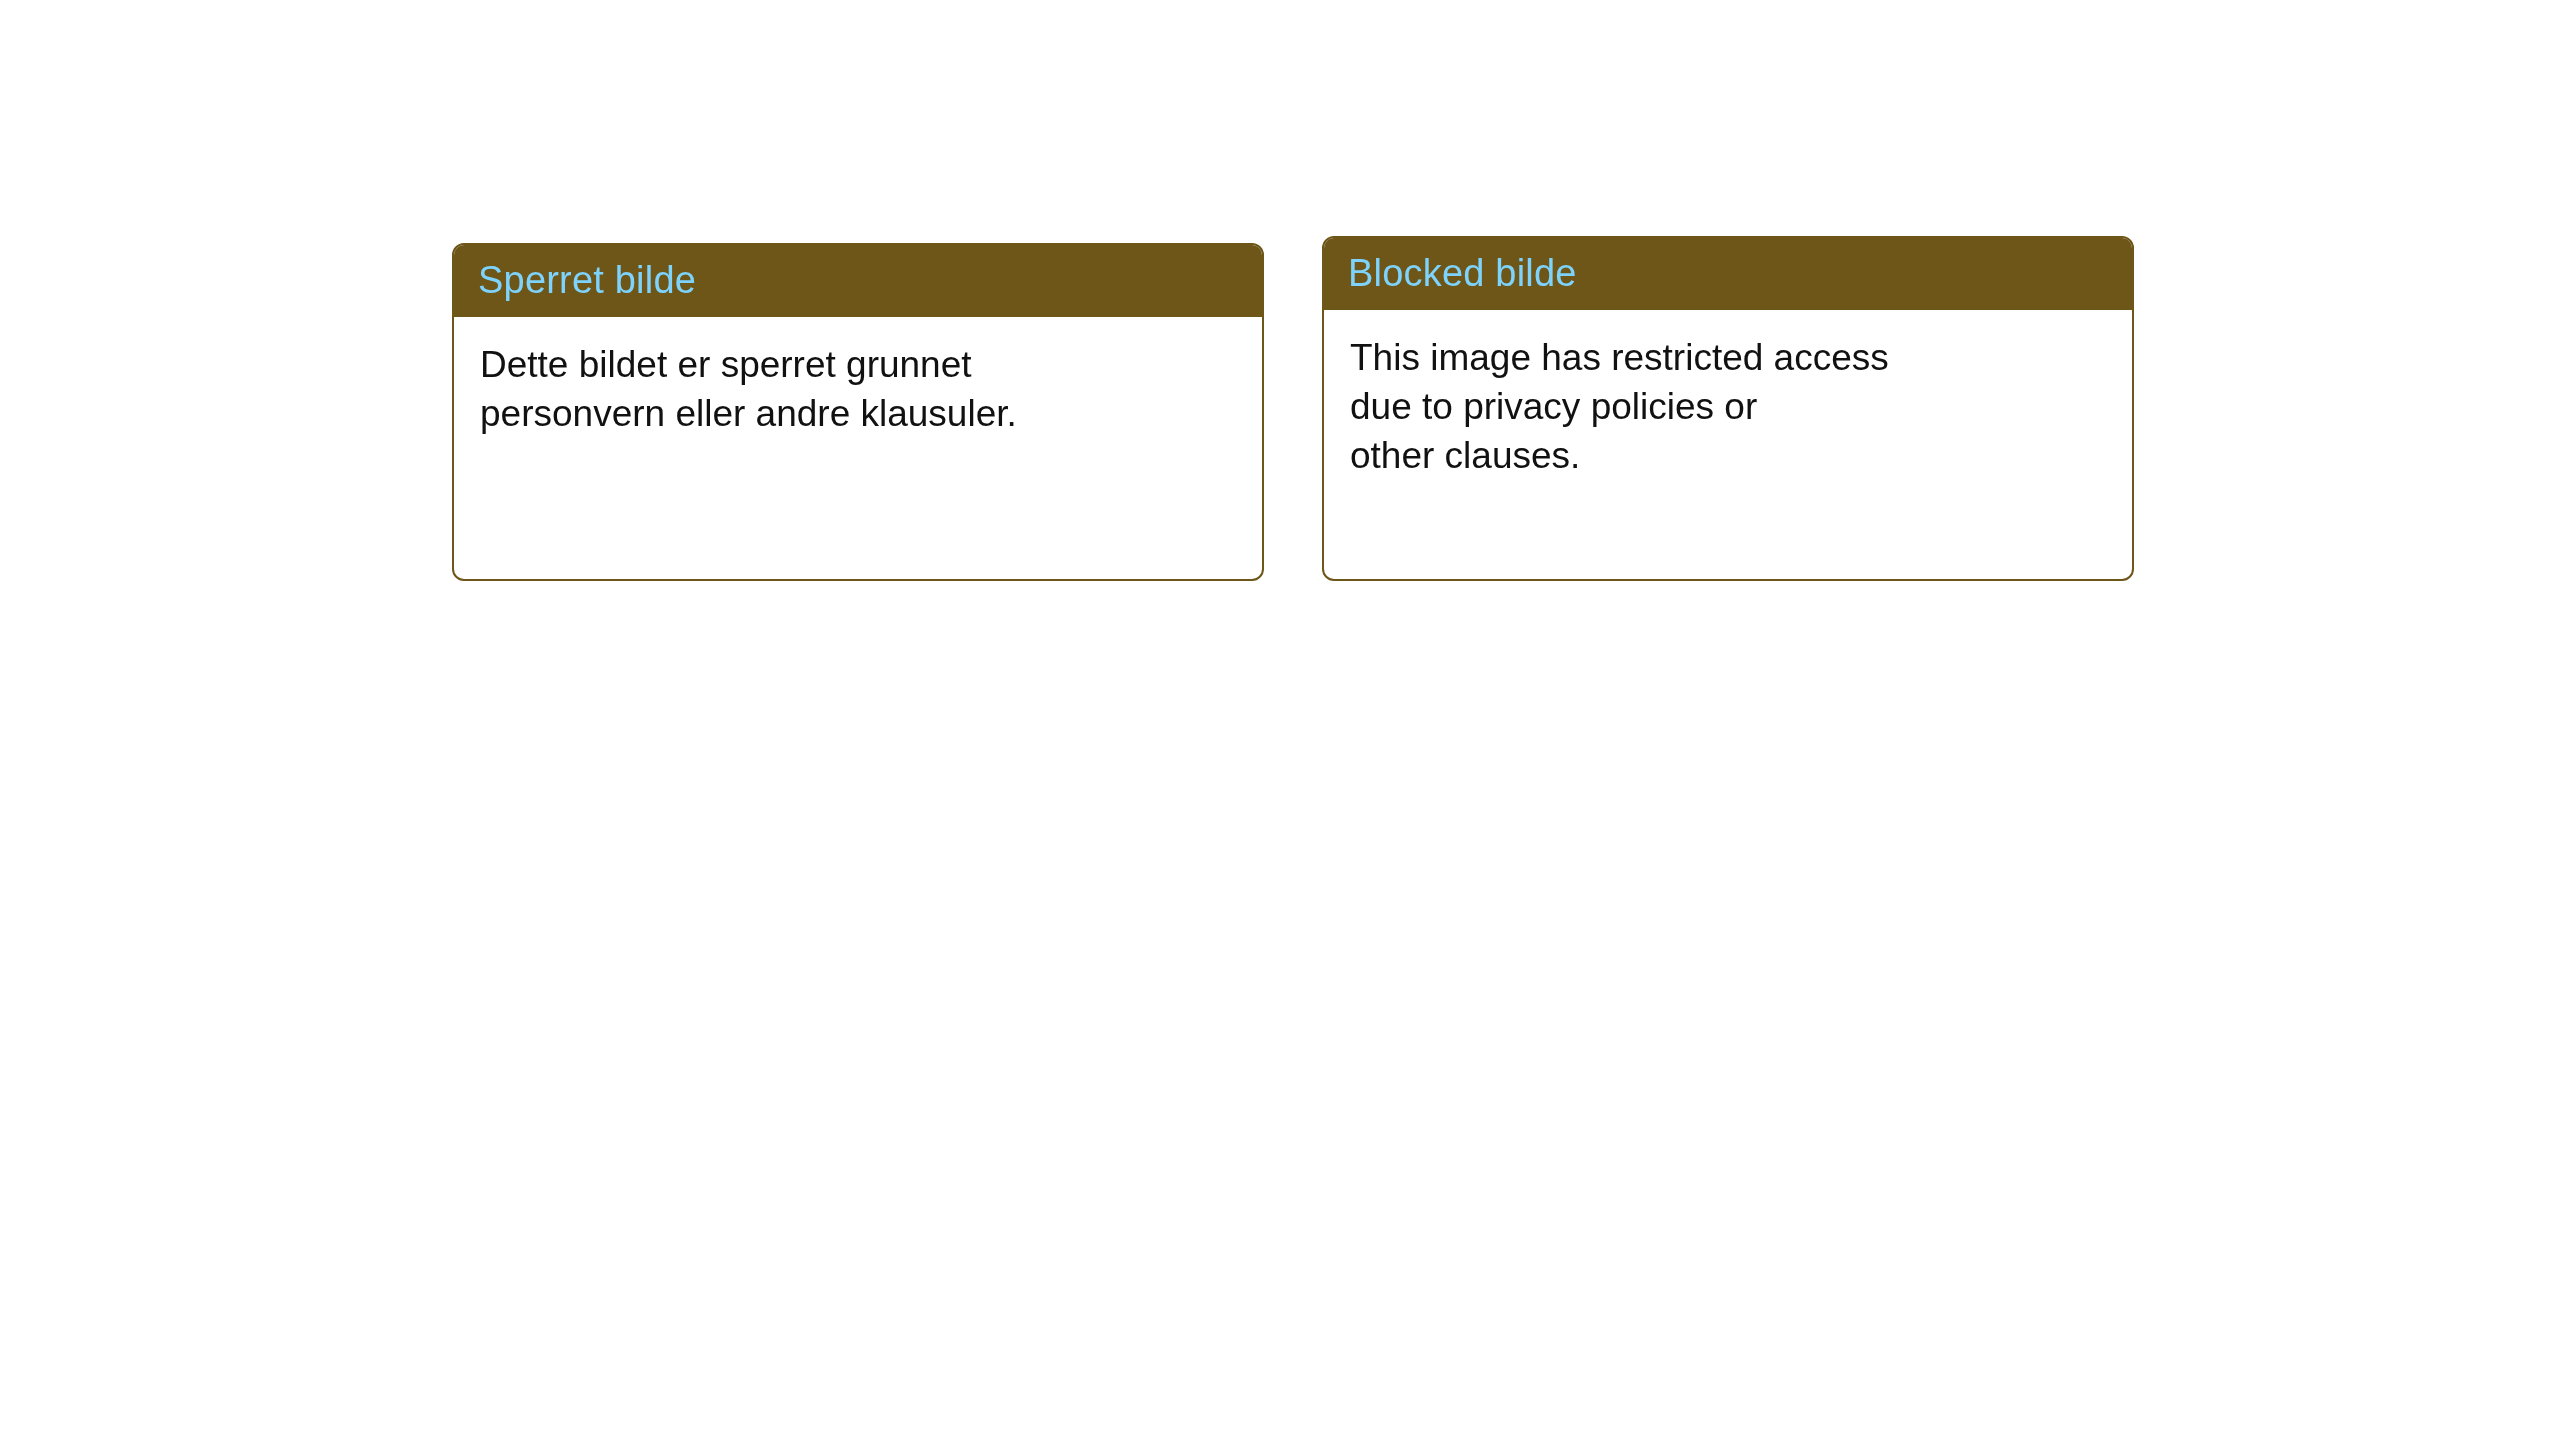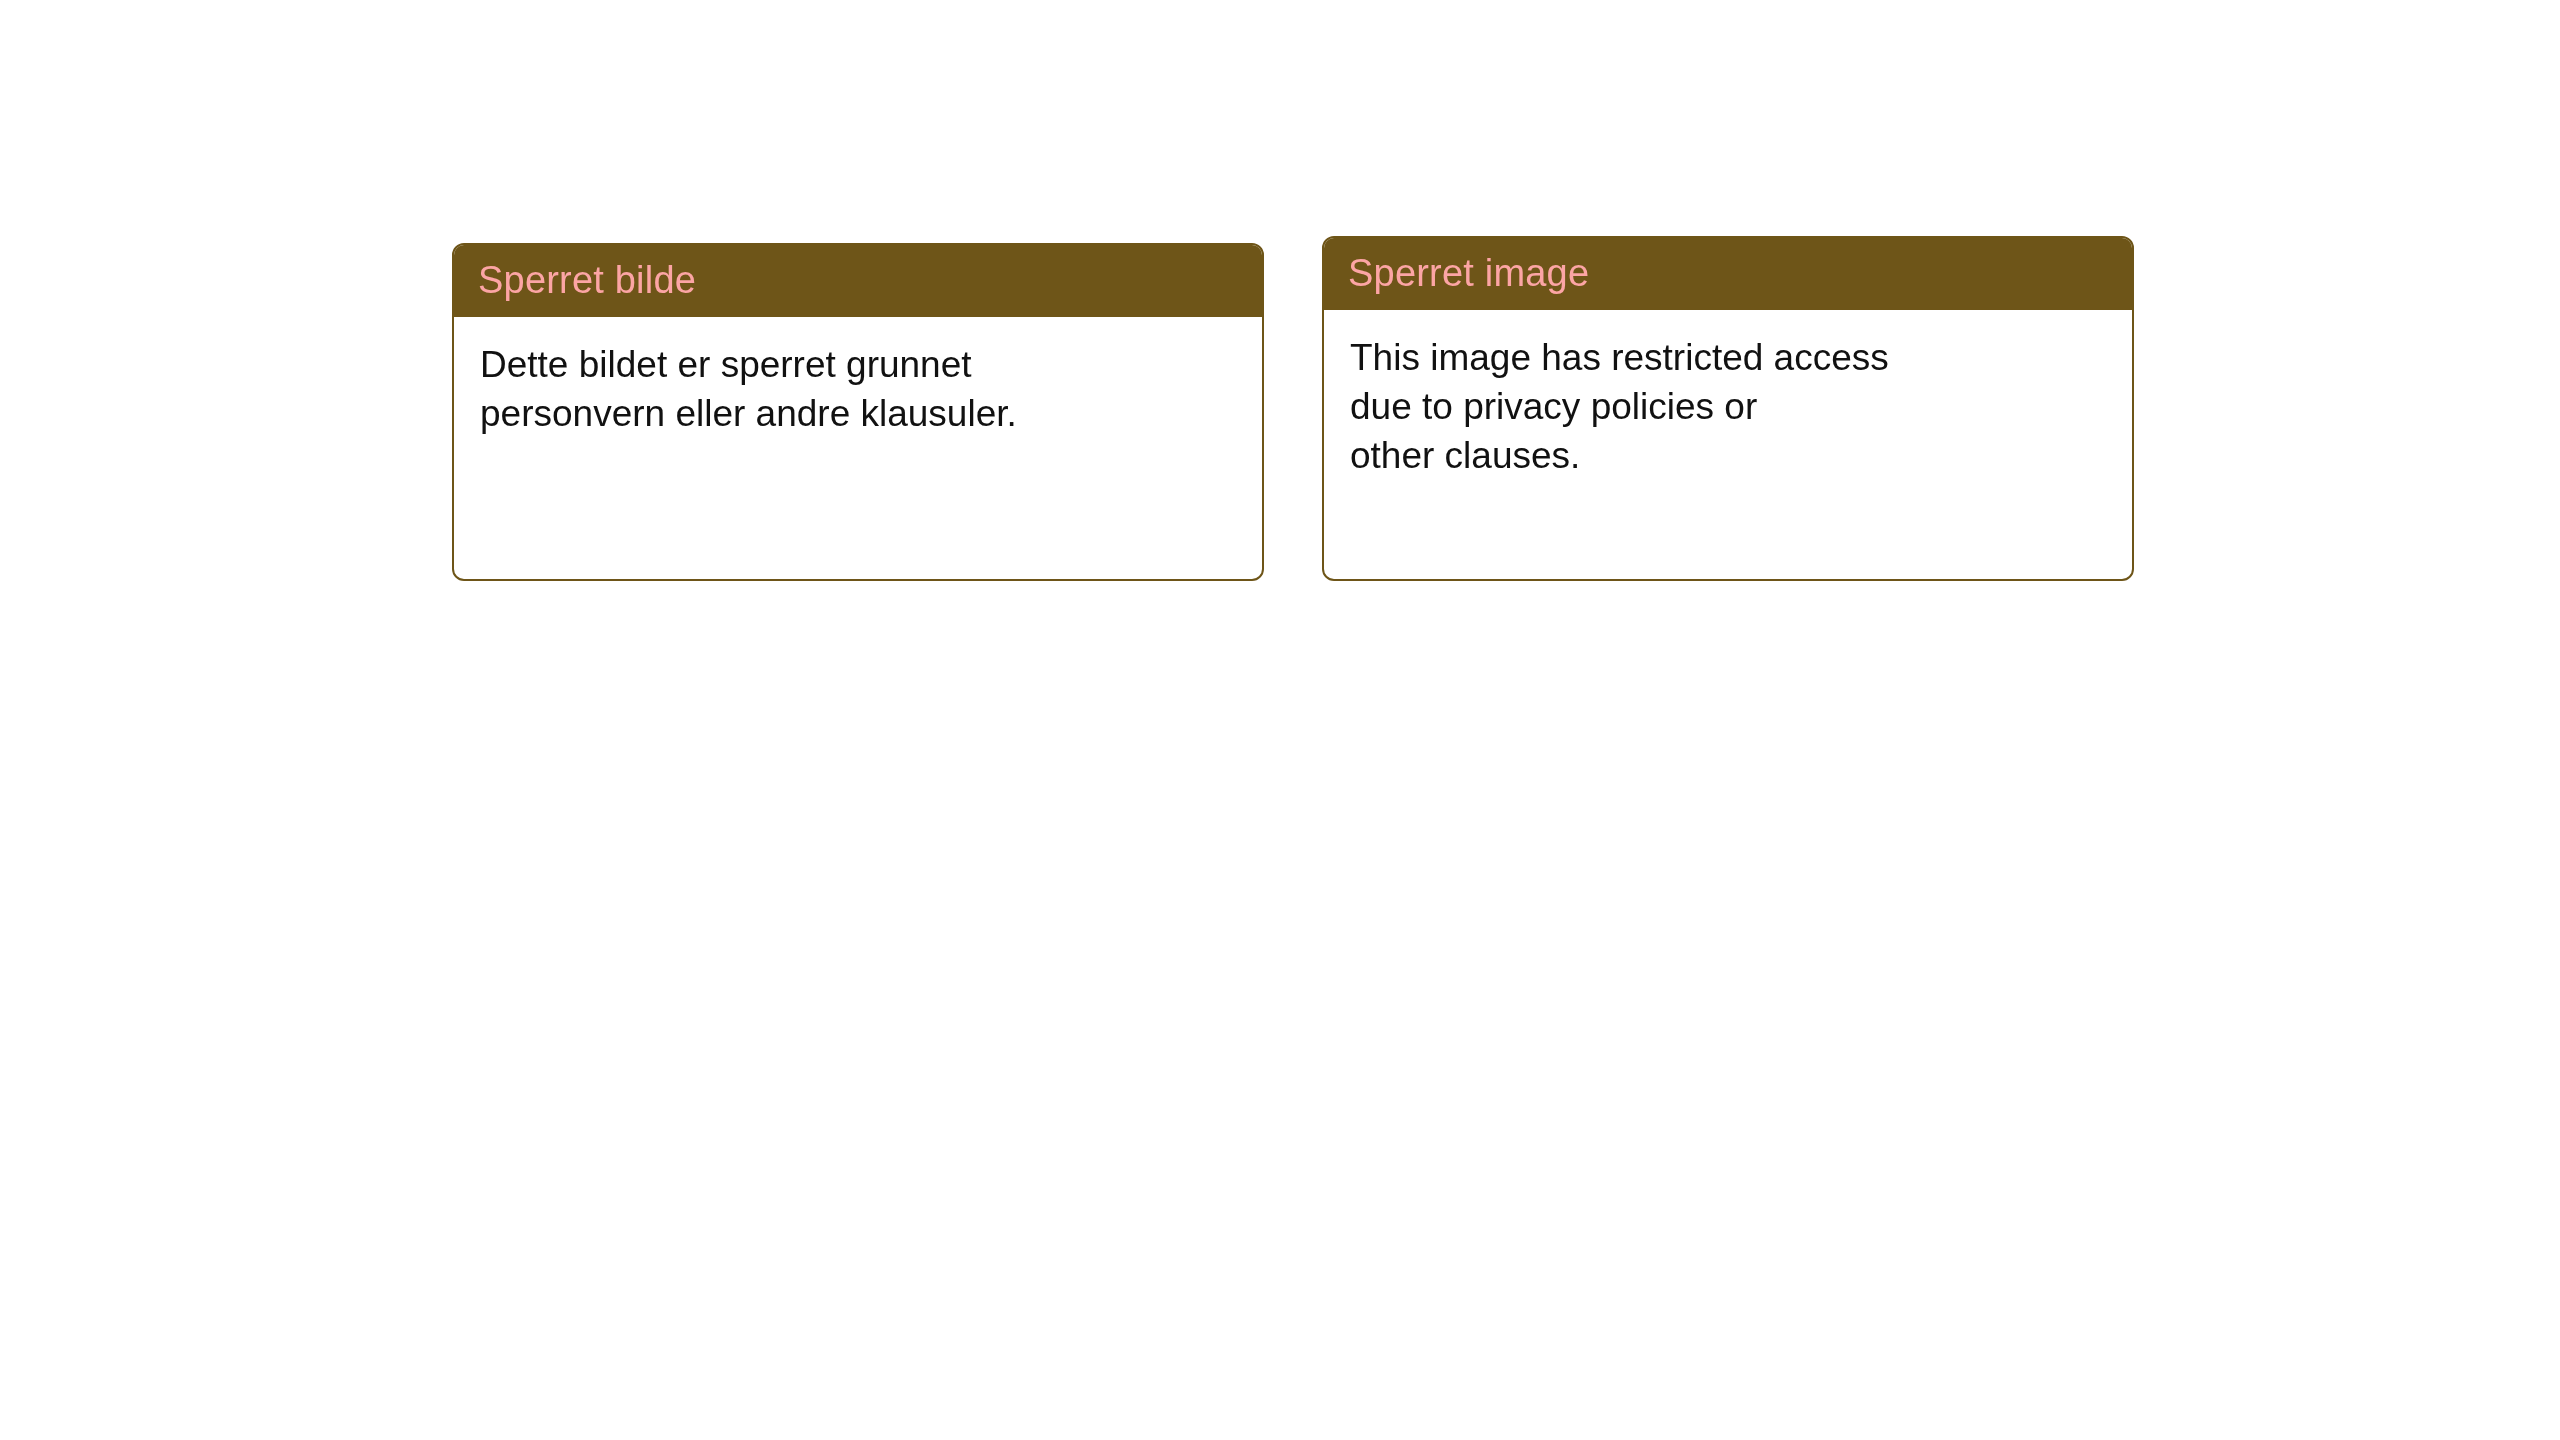--- a/index.html
+++ b/index.html
@@ -24,21 +24,21 @@
     position: absolute;
     box-sizing: border-box;
     background: #ffffff;
     border: 2px solid #6e5518;
     border-radius: 12px;
     overflow: hidden;
   }
   .notice-card .card-header {
     box-sizing: border-box;
     background: #6e5518;
-    color: #fca5a5;
+    color: #7dd3fc;
     font-size: 38px;
     line-height: 1;
     padding: 16px 24px 18px 24px;
     white-space: nowrap;
     letter-spacing: 0.2px;
   }
   .notice-card .card-body {
     box-sizing: border-box;
     padding: 24px 8px 20px 26px;
     color: #111111;
@@ -71,21 +71,21 @@
 
   <div class="notice-card" id="card-no">
     <div class="card-header">Sperret bilde</div>
     <div class="card-body">
       <p>Dette bildet er sperret grunnet
 personvern eller andre klausuler.</p>
     </div>
   </div>
 
   <div class="notice-card" id="card-en">
-    <div class="card-header">Sperret image</div>
+    <div class="card-header">Blocked bilde</div>
     <div class="card-body">
       <p>This image has restricted access
 due to privacy policies or
 other clauses.</p>
     </div>
   </div>
 
 </div>
 
 </body></html>

